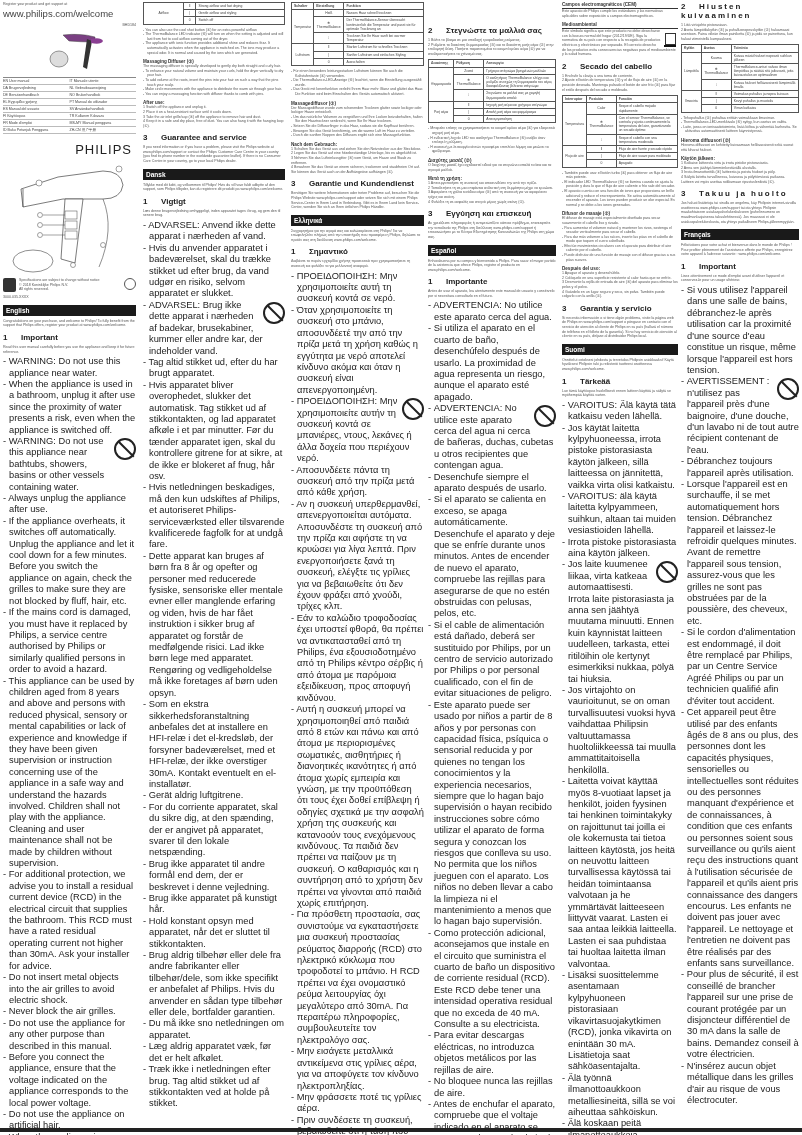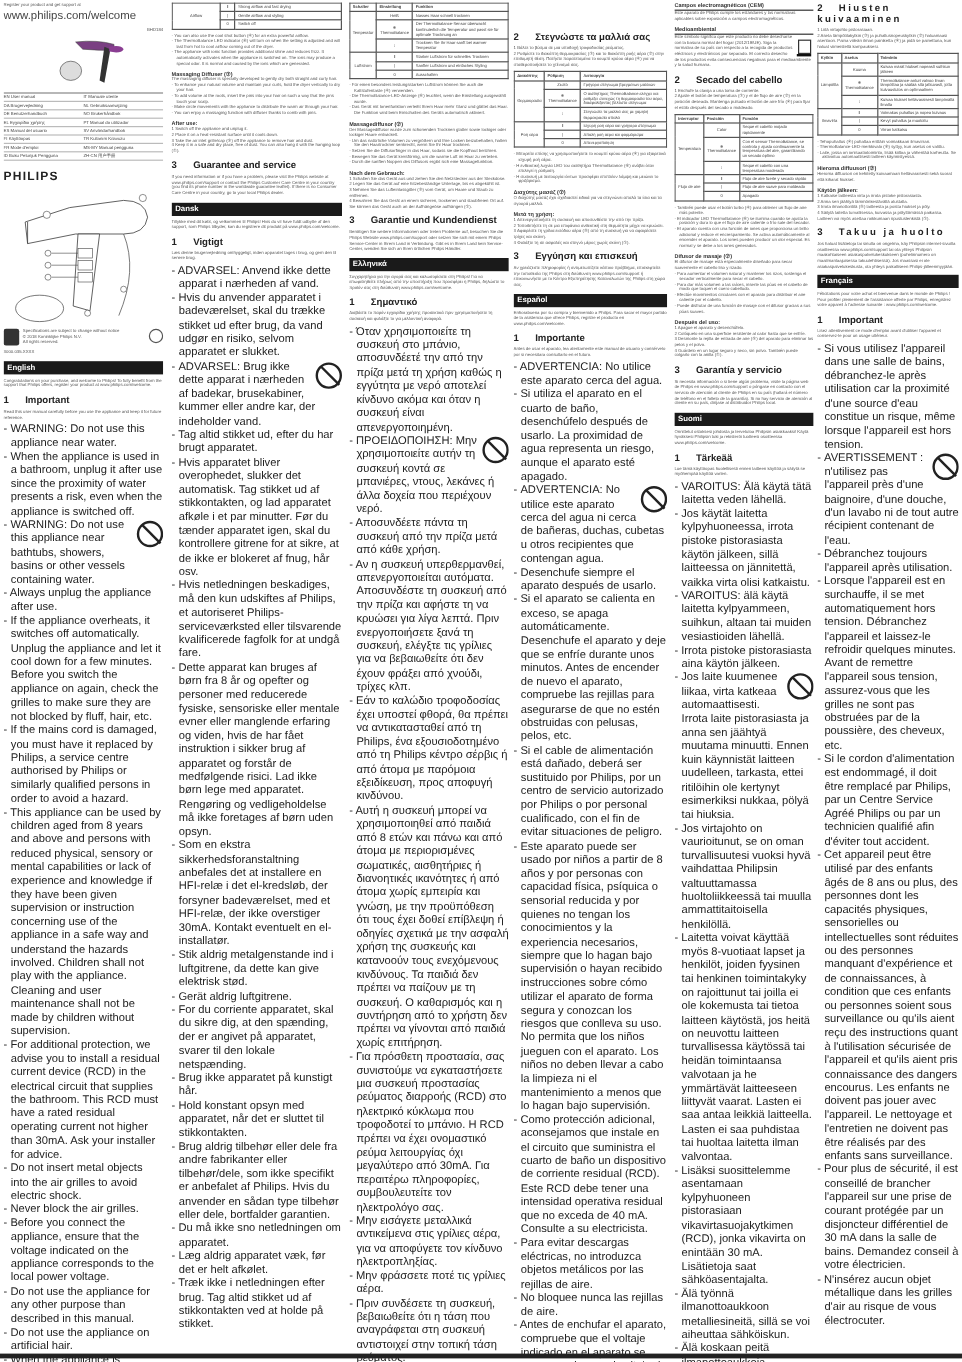--- a/index.html
+++ b/index.html
@@ -30,21 +30,21 @@
 .tbl th{font-weight:bold;text-align:left}
 .tbl td.f{text-align:left}
 .warnicon{float:right;width:22px;height:22px;border:2px solid #222;border-radius:50%;position:relative;margin:2px 0 0 3px}
 .warnicon::after{content:"";position:absolute;left:9px;top:-2px;width:2px;height:22px;background:#222;transform:rotate(-45deg)}
 .binicon{float:right;width:12px;height:16px;margin:2px 2px 0 3px;position:relative}
 .binicon::before{content:"";position:absolute;left:1px;top:2px;width:9px;height:10px;border:1px solid #333}
 .binicon::after{content:"";position:absolute;left:0;top:14px;width:12px;height:2px;background:#111}
 .langlist{width:100%;font-size:3.6px;color:#444;margin-top:4px;border-top:1px solid #888}
 .langlist div{display:flex;border-bottom:1px solid #bbb;padding:1px 0}
 .langlist span{flex:1}
-.logo{font-weight:bold;font-size:10px;letter-spacing:1px;color:#222;margin:8px 4px 2px 0}
+.logo{font-weight:normal;font-size:13px;letter-spacing:1px;color:#222;text-align:right;margin:8px 4px 2px 0}
 .dryer{position:relative;height:115px;margin-top:2px}
 .bottomrule{position:absolute;left:0;right:0;top:1128px;height:4px;background:#222}
 </style>
 </head>
 <body>
 
 <div class="page">
 
 <div class="col c1">
   <div class="tiny">Register your product and get support at</div>
@@ -134,22 +134,22 @@
         <span class="b">WARNING: Do not use this appliance near water.</span>
         <span class="b">When the appliance is used in a bathroom, unplug it after use since the proximity of water presents a risk, even when the appliance is switched off.</span>
         <span class="b"><span class="warnicon"></span>WARNING: Do not use this appliance near bathtubs, showers, basins or other vessels containing water.</span>
         <span class="b">Always unplug the appliance after use.</span>
         <span class="b">If the appliance overheats, it switches off automatically. Unplug the appliance and let it cool down for a few minutes. Before you switch the appliance on again, check the grilles to make sure they are not blocked by fluff, hair, etc.</span>
         <span class="b">If the mains cord is damaged, you must have it replaced by Philips, a service centre authorised by Philips or similarly qualified persons in order to avoid a hazard.</span>
         <span class="b">This appliance can be used by children aged from 8 years and above and persons with reduced physical, sensory or mental capabilities or lack of experience and knowledge if they have been given supervision or instruction concerning use of the appliance in a safe way and understand the hazards involved. Children shall not play with the appliance. Cleaning and user maintenance shall not be made by children without supervision.</span>
         <span class="b">For additional protection, we advise you to install a residual current device (RCD) in the electrical circuit that supplies the bathroom. This RCD must have a rated residual operating current not higher than 30mA. Ask your installer for advice.</span>
         <span class="b">Do not insert metal objects into the air grilles to avoid electric shock.</span>
         <span class="b">Never block the air grilles.</span>
+        <span class="b">Do not use the appliance for any other purpose than described in this manual.</span>
         <span class="b">Before you connect the appliance, ensure that the voltage indicated on the appliance corresponds to the local power voltage.</span>
-        <span class="b">Do not use the appliance for any other purpose than described in this manual.</span>
         <span class="b">Do not use the appliance on artificial hair.</span>
         <span class="b">When the appliance is connected to the power, never leave it unattended.</span>
       </div>
 
 </div>
 
 <div class="col c2">
   <table class="tbl" style="margin-top:0">
     <tbody>
           <tr>
@@ -196,23 +196,23 @@
   <div class="tiny p">Læs denne brugervejledning omhyggeligt, inden apparatet tages i brug, og gem den til senere brug.</div>
   <div class="big">
         <span class="b">ADVARSEL: Anvend ikke dette apparat i nærheden af vand.</span>
         <span class="b">Hvis du anvender apparatet i badeværelset, skal du trække stikket ud efter brug, da vand udgør en risiko, selvom apparatet er slukket.</span>
         <span class="b"><span class="warnicon"></span>ADVARSEL: Brug ikke dette apparat i nærheden af badekar, brusekabiner, kummer eller andre kar, der indeholder vand.</span>
         <span class="b">Tag altid stikket ud, efter du har brugt apparatet.</span>
         <span class="b">Hvis apparatet bliver overophedet, slukker det automatisk. Tag stikket ud af stikkontakten, og lad apparatet afkøle i et par minutter. Før du tænder apparatet igen, skal du kontrollere gitrene for at sikre, at de ikke er blokeret af fnug, hår osv.</span>
         <span class="b">Hvis netledningen beskadiges, må den kun udskiftes af Philips, et autoriseret Philips-serviceværksted eller tilsvarende kvalificerede fagfolk for at undgå fare.</span>
         <span class="b">Dette apparat kan bruges af børn fra 8 år og opefter og personer med reducerede fysiske, sensoriske eller mentale evner eller manglende erfaring og viden, hvis de har fået instruktion i sikker brug af apparatet og forstår de medfølgende risici. Lad ikke børn lege med apparatet. Rengøring og vedligeholdelse må ikke foretages af børn uden opsyn.</span>
         <span class="b">Som en ekstra sikkerhedsforanstaltning anbefales det at installere en HFI-relæ i det el-kredsløb, der forsyner badeværelset, med et HFI-relæ, der ikke overstiger 30mA. Kontakt eventuelt en el-installatør.</span>
-        <span class="b">Stik aldrig metalgenstande ind i luftgitrene, da dette kan give elektrisk stød.</span>
         <span class="b">Gerät aldrig luftgitrene.</span>
         <span class="b">For du corriente apparatet, skal du sikre dig, at den spænding, der er angivet på apparatet, svarer til den lokale netspænding.</span>
+        <span class="b">Brug ikke apparatet til andre formål end dem, der er beskrevet i denne vejledning.</span>
         <span class="b">Brug ikke apparatet på kunstigt hår.</span>
         <span class="b">Hold konstant opsyn med apparatet, når det er sluttet til stikkontakten.</span>
         <span class="b">Brug aldrig tilbehør eller dele fra andre fabrikanter eller tilbehør/dele, som ikke specifikt er anbefalet af Philips. Hvis du anvender en sådan type tilbehør eller dele, bortfalder garantien.</span>
         <span class="b">Du må ikke sno netledningen om apparatet.</span>
         <span class="b">Læg aldrig apparatet væk, før det er helt afkølet.</span>
         <span class="b">Træk ikke i netledningen efter brug. Tag altid stikket ud af stikkontakten ved at holde på stikket.</span>
       </div>
 
 </div>
 
@@ -273,20 +273,21 @@
         <div>4  Bewahren Sie das Gerät an einem sicheren, trockenen und staubfreien Ort auf. Sie können das Gerät auch an der Aufhängeöse aufhängen (①).</div>
       </div>
   <div class="h2"><span class="n">3</span><span>Garantie und Kundendienst</span></div>
   <div class="tiny p">Benötigen Sie weitere Informationen oder treten Probleme auf, besuchen Sie die Philips Website www.philips.com/support oder setzen Sie sich mit einem Philips Service-Center in Ihrem Land in Verbindung. Gibt es in Ihrem Land kein Service-Center, wenden Sie sich an Ihren örtlichen Philips Händler.</div>
 
   <div class="langbar">Ελληνικά</div>
   <div class="tiny p">Συγχαρητήρια για την αγορά σας και καλωσορίσατε στη Philips! Για να επωφεληθείτε πλήρως από την υποστήριξη που προσφέρει η Philips, δηλώστε το προϊόν σας στη διεύθυνση www.philips.com/welcome.</div>
   <div class="h2"><span class="n">1</span><span>Σημαντικό</span></div>
   <div class="tiny p">Διαβάστε το παρόν εγχειρίδιο χρήσης προσεκτικά πριν χρησιμοποιήσετε τη συσκευή και φυλάξτε το για μελλοντική αναφορά.</div>
   <div class="big">
+        <span class="b">ΠΡΟΕΙΔΟΠΟΙΗΣΗ: Μην χρησιμοποιείτε αυτή τη συσκευή κοντά σε νερό.</span>
         <span class="b">Όταν χρησιμοποιείτε τη συσκευή στο μπάνιο, αποσυνδέετέ την από την πρίζα μετά τη χρήση καθώς η εγγύτητα με νερό αποτελεί κίνδυνο ακόμα και όταν η συσκευή είναι απενεργοποιημένη.</span>
         <span class="b"><span class="warnicon"></span>ΠΡΟΕΙΔΟΠΟΙΗΣΗ: Μην χρησιμοποιείτε αυτήν τη συσκευή κοντά σε μπανιέρες, ντους, λεκάνες ή άλλα δοχεία που περιέχουν νερό.</span>
         <span class="b">Αποσυνδέετε πάντα τη συσκευή από την πρίζα μετά από κάθε χρήση.</span>
         <span class="b">Αν η συσκευή υπερθερμανθεί, απενεργοποιείται αυτόματα. Αποσυνδέστε τη συσκευή από την πρίζα και αφήστε τη να κρυώσει για λίγα λεπτά. Πριν ενεργοποιήσετε ξανά τη συσκευή, ελέγξτε τις γρίλιες για να βεβαιωθείτε ότι δεν έχουν φράξει από χνούδι, τρίχες κλπ.</span>
         <span class="b">Εάν το καλώδιο τροφοδοσίας έχει υποστεί φθορά, θα πρέπει να αντικατασταθεί από τη Philips, ένα εξουσιοδοτημένο από τη Philips κέντρο σέρβις ή από άτομα με παρόμοια εξειδίκευση, προς αποφυγή κινδύνου.</span>
         <span class="b">Αυτή η συσκευή μπορεί να χρησιμοποιηθεί από παιδιά από 8 ετών και πάνω και από άτομα με περιορισμένες σωματικές, αισθητήριες ή διανοητικές ικανότητες ή από άτομα χωρίς εμπειρία και γνώση, με την προϋπόθεση ότι τους έχει δοθεί επίβλεψη ή οδηγίες σχετικά με την ασφαλή χρήση της συσκευής και κατανοούν τους ενεχόμενους κινδύνους. Τα παιδιά δεν πρέπει να παίζουν με τη συσκευή. Ο καθαρισμός και η συντήρηση από το χρήστη δεν πρέπει να γίνονται από παιδιά χωρίς επιτήρηση.</span>
         <span class="b">Για πρόσθετη προστασία, σας συνιστούμε να εγκαταστήσετε μια συσκευή προστασίας ρεύματος διαρροής (RCD) στο ηλεκτρικό κύκλωμα που τροφοδοτεί το μπάνιο. Η RCD πρέπει να έχει ονομαστικό ρεύμα λειτουργίας όχι μεγαλύτερο από 30mA. Για περαιτέρω πληροφορίες, συμβουλευτείτε τον ηλεκτρολόγο σας.</span>
         <span class="b">Μην εισάγετε μεταλλικά αντικείμενα στις γρίλιες αέρα, για να αποφύγετε τον κίνδυνο ηλεκτροπληξίας.</span>
         <span class="b">Μην φράσσετε ποτέ τις γρίλιες αέρα.</span>
         <span class="b">Πριν συνδέσετε τη συσκευή, βεβαιωθείτε ότι η τάση που αναγράφεται στη συσκευή αντιστοιχεί στην τοπική τάση ρεύματος.</span>
@@ -437,21 +438,21 @@
         <div>4  Guárdelo en un lugar seguro y seco, sin polvo. También puede colgarlo con la anilla (①).</div>
       </div>
   <div class="h2"><span class="n">3</span><span>Garantía y servicio</span></div>
   <div class="tiny p">Si necesita información o si tiene algún problema, visite la página web de Philips en www.philips.com/support o póngase en contacto con el servicio de atención al cliente de Philips en su país (hallará el número de teléfono en el folleto de la garantía). Si no hay servicio de atención al cliente en su país, diríjase al distribuidor Philips local.</div>
 
   <div class="langbar">Suomi</div>
   <div class="tiny p">Onnittelut ostoksesi johdosta ja tervetuloa Philipsin asiakkaaksi! Käytä hyväksesi Philipsin tuki ja rekisteröi tuotteesi osoitteessa www.philips.com/welcome.</div>
   <div class="h2"><span class="n">1</span><span>Tärkeää</span></div>
   <div class="tiny p">Lue tämä käyttöopas huolellisesti ennen laitteen käyttöä ja säilytä se myöhempää käyttöä varten.</div>
   <div class="big">
-        <span class="b">VAROITUS: Älä käytä tätä laitetta veden lähellä.</span>
+        <span class="b">VAROITUS: Älä käytä tätä katkaisu veden lähellä.</span>
         <span class="b">Jos käytät laitetta kylpyhuoneessa, irrota pistoke pistorasiasta käytön jälkeen, sillä laitteessa on jännitettä, vaikka virta olisi katkaistu.</span>
         <span class="b">VAROITUS: älä käytä laitetta kylpyammeen, suihkun, altaan tai muiden vesiastioiden lähellä.</span>
         <span class="b">Irrota pistoke pistorasiasta aina käytön jälkeen.</span>
         <span class="b"><span class="warnicon"></span>Jos laite kuumenee liikaa, virta katkeaa automaattisesti. Irrota laite pistorasiasta ja anna sen jäähtyä muutama minuutti. Ennen kuin käynnistät laitteen uudelleen, tarkasta, ettei ritilöihin ole kertynyt esimerkiksi nukkaa, pölyä tai hiuksia.</span>
         <span class="b">Jos virtajohto on vaurioitunut, se on oman turvallisuutesi vuoksi hyvä vaihdattaa Philipsin valtuuttamassa huoltoliikkeessä tai muulla ammattitaitoisella henkilöllä.</span>
         <span class="b">Laitetta voivat käyttää myös 8-vuotiaat lapset ja henkilöt, joiden fyysinen tai henkinen toimintakyky on rajoittunut tai joilla ei ole kokemusta tai tietoa laitteen käytöstä, jos heitä on neuvottu laitteen turvallisessa käytössä tai heidän toimintaansa valvotaan ja he ymmärtävät laitteeseen liittyvät vaarat. Lasten ei saa antaa leikkiä laitteella. Lasten ei saa puhdistaa tai huoltaa laitetta ilman valvontaa.</span>
         <span class="b">Lisäksi suosittelemme asentamaan kylpyhuoneen pistorasiaan vikavirtasuojakytkimen (RCD), jonka vikavirta on enintään 30 mA. Lisätietoja saat sähköasentajalta.</span>
         <span class="b">Älä työnnä ilmanottoaukkoon metalliesineitä, sillä se voi aiheuttaa sähköiskun.</span>
         <span class="b">Älä koskaan peitä ilmanottoaukkoja.</span>
       </div>

